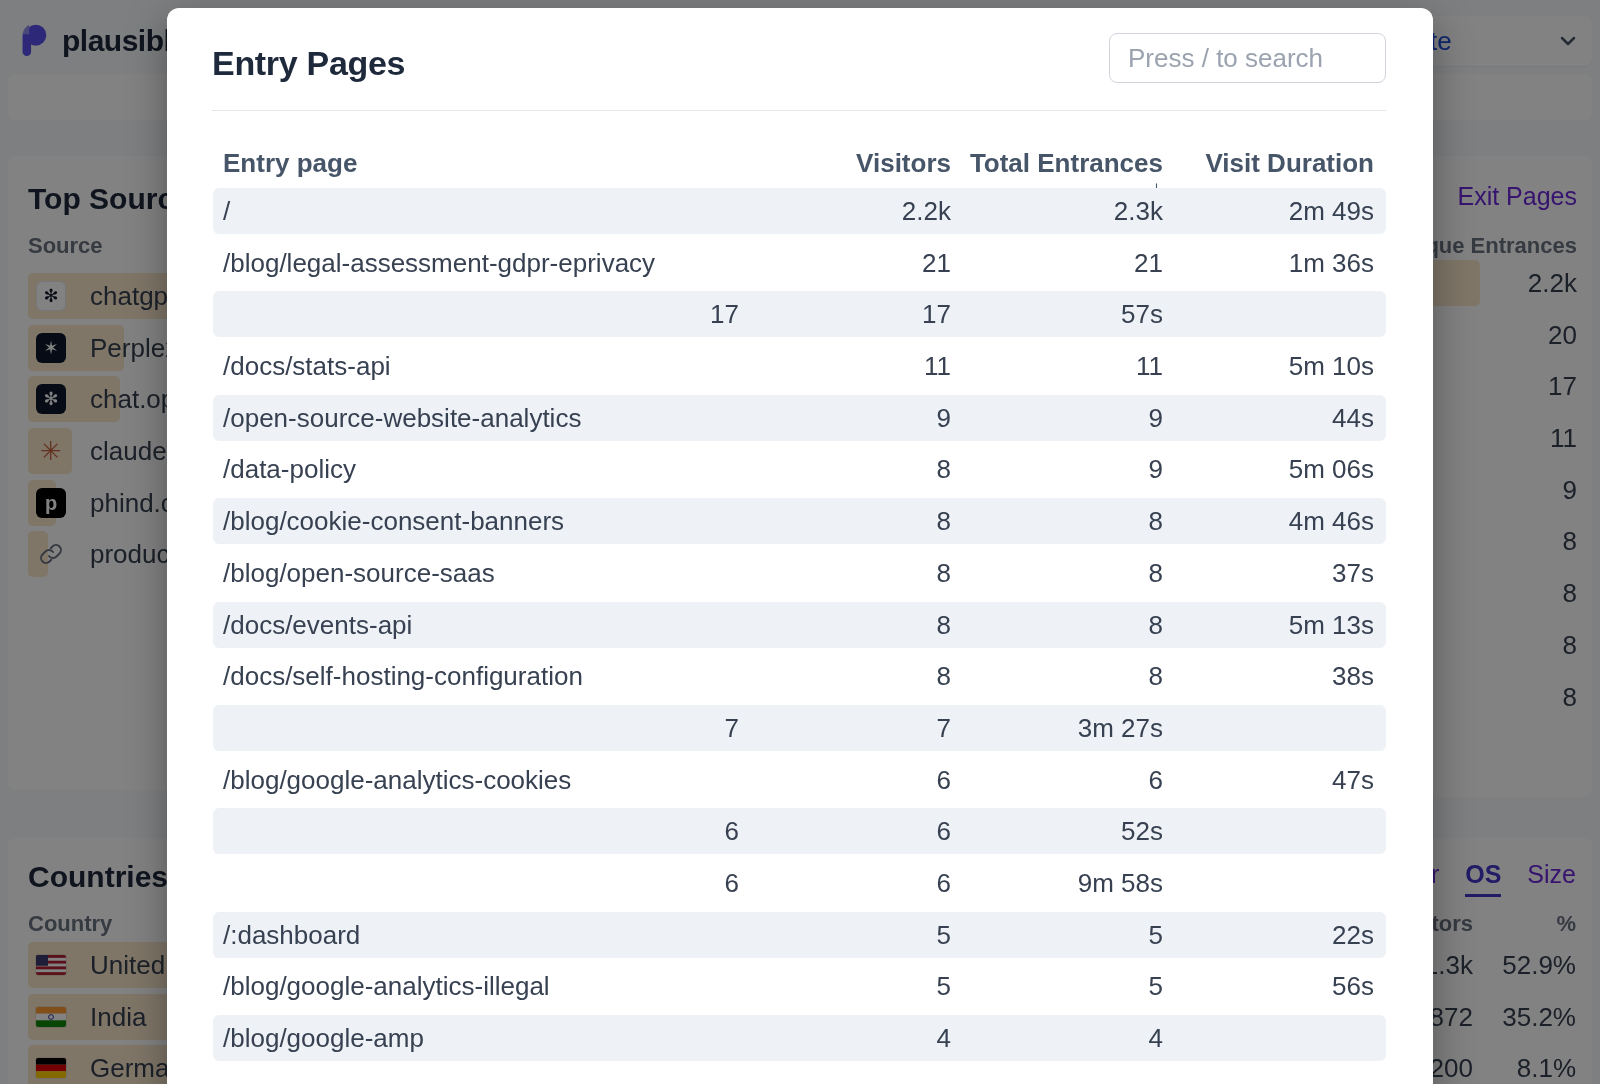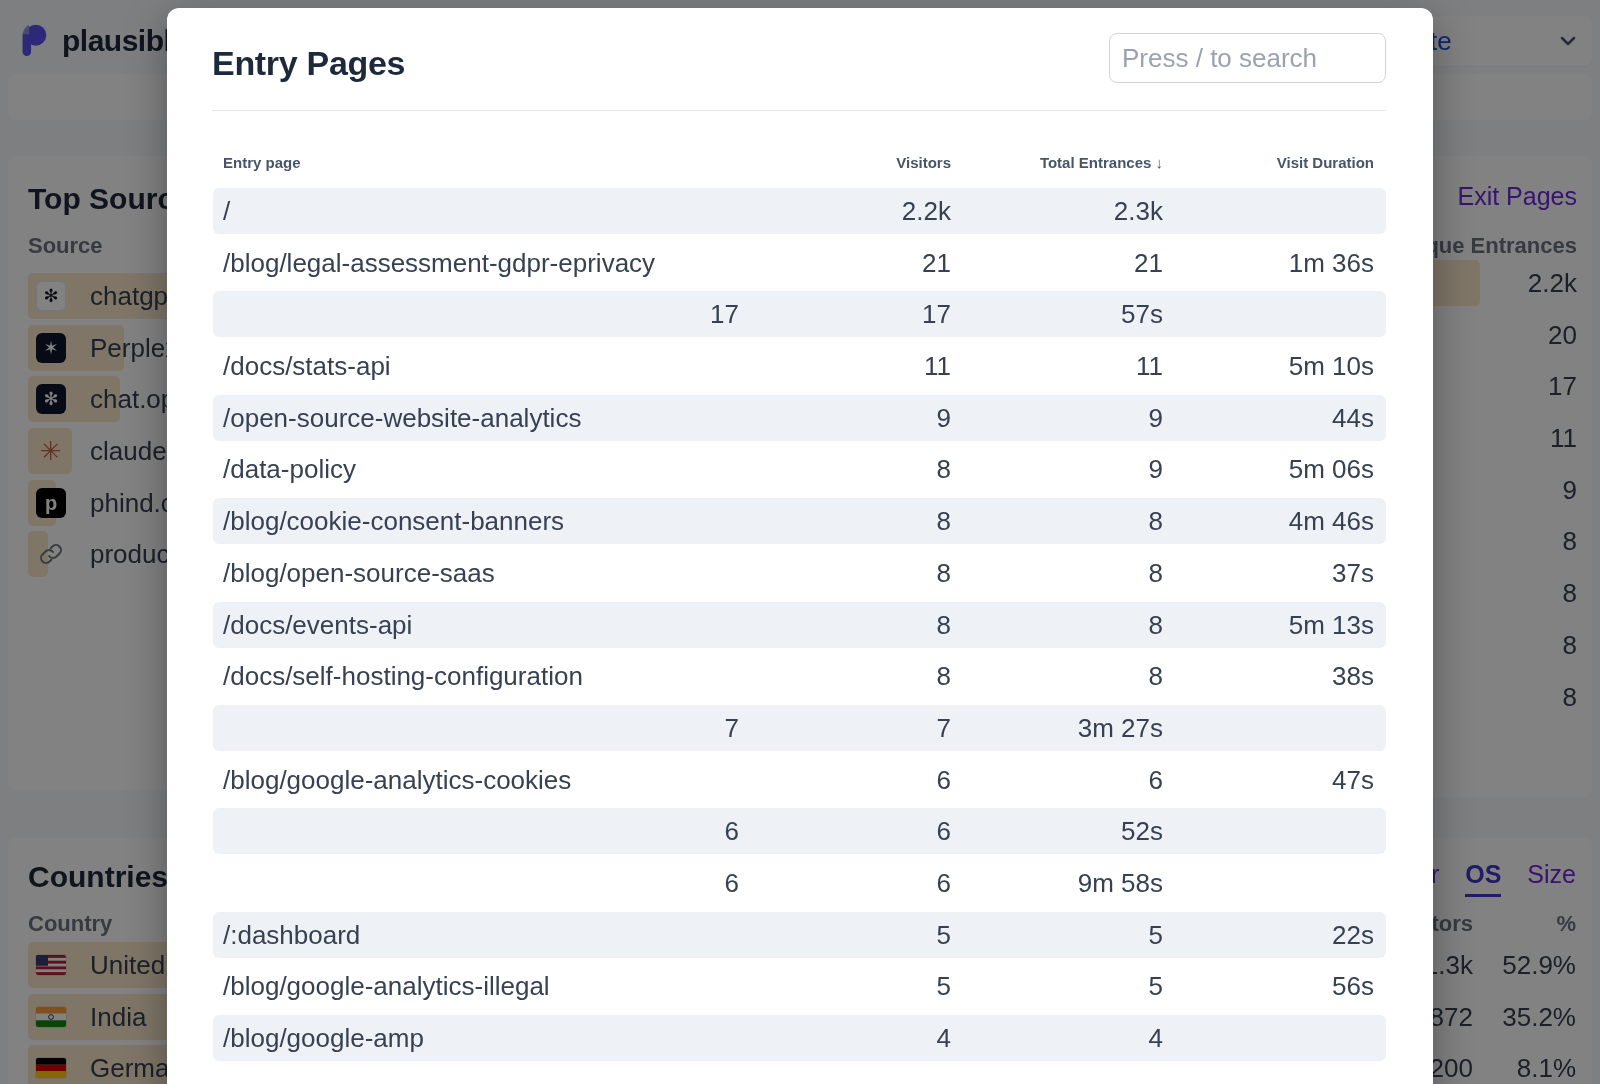--- a/index.html
+++ b/index.html
@@ -44,26 +44,26 @@
   .dev-rows{position:absolute;left:0;right:0;top:104px;}
   .dev-row{position:relative;height:46px;margin-bottom:5.7px;line-height:46px;font-size:26px;color:#374151;}
   .dev-vis{position:absolute;right:119px;}
   .dev-pct{position:absolute;right:16px;}
   
   .overlay{position:absolute;inset:0;background:rgba(0,0,0,0.49);z-index:5;}
   .modal{position:absolute;left:167px;top:8px;width:1266px;height:1120px;background:#ffffff;
     border-radius:12px;z-index:10;box-shadow:0 12px 40px rgba(0,0,0,.35);}
   .m-title{position:absolute;left:45px;top:36px;font-size:34px;font-weight:700;color:#1e293b;letter-spacing:-0.3px;}
   .m-search{position:absolute;right:47px;top:25px;width:277px;height:50px;box-sizing:border-box;
-    border:1px solid #d1d5db;border-radius:8px;padding:0 12px;font-size:26px;color:#8b5cf6;outline:none;
+    border:1px solid #d1d5db;border-radius:8px;padding:0 18px;font-size:26px;color:#8b5cf6;outline:none;
     font-family:"Liberation Sans","DejaVu Sans",sans-serif;}
   .m-search::placeholder{color:#9aa3af;}
   .m-divider{position:absolute;left:45px;right:47px;top:102px;height:1px;background:#e5e7eb;}
   .tgrid{display:grid;grid-template-columns:1fr 212px 212px 211px;}
-  .thead{position:absolute;left:46px;width:1173px;top:142px;font-size:15px;font-weight:700;color:#475569;line-height:26px;}
+  .thead{position:absolute;left:46px;width:1173px;top:142px;font-size:26px;font-weight:700;color:#475569;line-height:26px;}
   .thead .c-page{padding-left:10px;}
   .num{text-align:right;padding-right:12px;}
   .tbody{position:absolute;left:46px;width:1173px;top:180px;}
   .trow{height:46px;margin-bottom:5.7px;border-radius:6px;line-height:46px;font-size:26px;color:#374151;}
   .trow:nth-of-type(odd){background:#eef2f7;}
   .trow .c-page{padding-left:10px;white-space:nowrap;overflow:hidden;}
   .sort-arrow{font-weight:400;}
 </style>
 </head>
 <body>
@@ -255,20 +255,21 @@
     </div>
     <div class="num">Visit Duration</div>
   </div>
 
   <div class="tbody">
 
       <div class="trow tgrid">
         <div class="c-page">/</div>
         <div class="num">2.2k</div>
         <div class="num">2.3k</div>
+        <div class="num">2m 49s</div>
       </div>
 
       <div class="trow tgrid">
         <div class="c-page">/blog/legal-assessment-gdpr-eprivacy</div>
         <div class="num">21</div>
         <div class="num">21</div>
         <div class="num">1m 36s</div>
       </div>
 
       <div class="trow tgrid">

